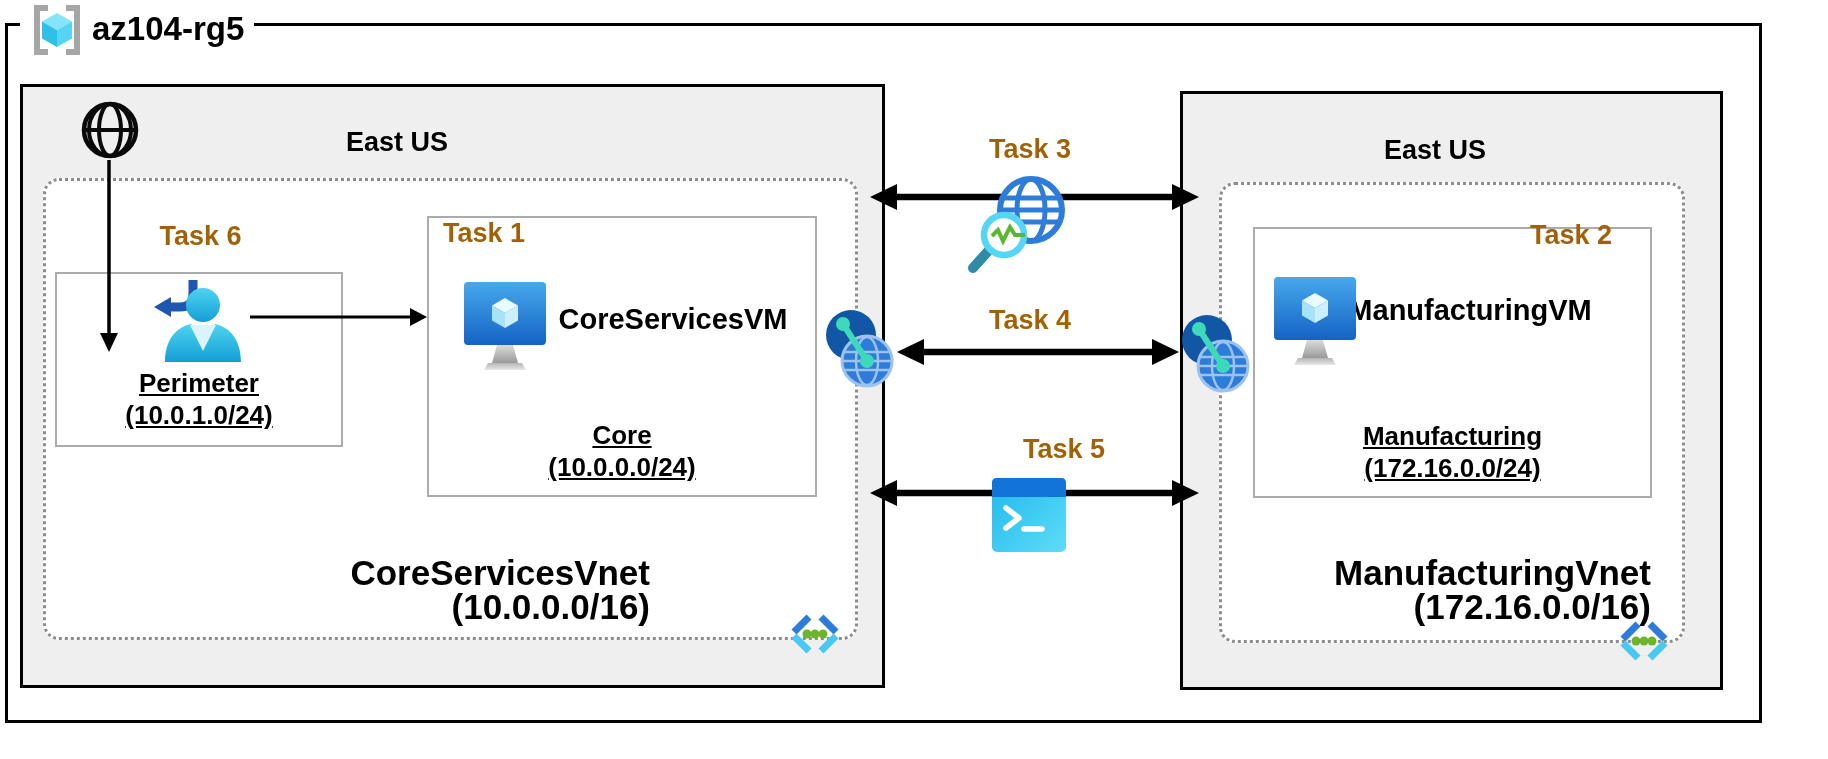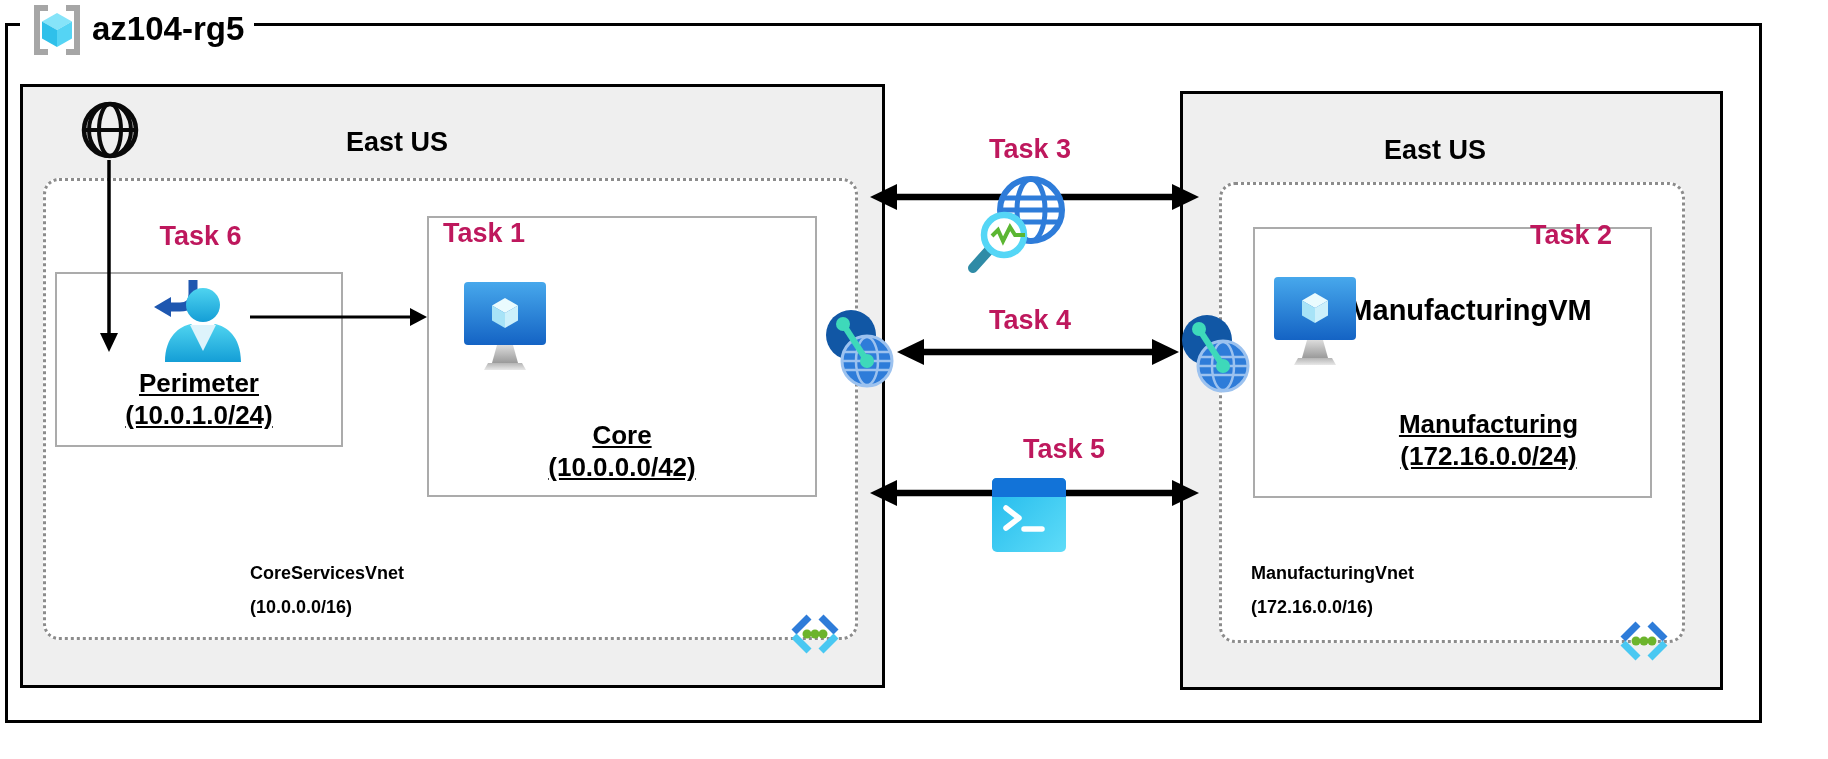--- a/index.html
+++ b/index.html
@@ -15,25 +15,25 @@
   .region-left{left:20px;top:84px;width:865px;height:604px;}
   .region-right{left:1180px;top:91px;width:543px;height:599px;}
   .vnet-dotted{background:#fff;border:3px dotted #8c8c8c;border-radius:16px;z-index:2;}
   .vnet-left{left:43px;top:178px;width:815px;height:462px;}
   .vnet-right{left:1219px;top:182px;width:466px;height:461px;}
   .subnet-box{background:#fff;border:2px solid #ababab;z-index:3;}
   .box-perimeter{left:55px;top:272px;width:288px;height:175px;}
   .box-core{left:427px;top:216px;width:390px;height:281px;}
   .box-manufacturing{left:1253px;top:227px;width:399px;height:271px;}
   .lbl{z-index:10;white-space:nowrap;}
-  .t-task{color:#be185d;font-size:27px;}
+  .t-task{color:#a16207;font-size:27px;}
   .t-region{font-size:27px;text-align:center;margin-top:29px;}
   .t-vm{font-size:29px;text-align:center;}
   .t-sub{font-size:26px;line-height:32px;text-align:center;text-decoration:underline;}
-  .t-vnet{font-size:18px;line-height:34px;text-align:left;}
+  .t-vnet{font-size:35px;line-height:34px;text-align:right;}
   .overlay{position:absolute;left:0;top:0;width:1828px;height:759px;z-index:20;pointer-events:none;}
 </style>
 </head>
 <body>
 
 <div class="canvas">
 
   <div class="abs rg-frame"></div>
   <div class="abs rg-label lbl">
     <span>az104-rg5</span>
@@ -52,31 +52,32 @@
   <div class="abs lbl t-region" style="left:287px;top:98px;width:220px;">East US</div>
   <div class="abs lbl t-region" style="left:1325px;top:106px;width:220px;">East US</div>
 
   <div class="abs lbl t-task" style="left:128px;top:221px;width:145px;text-align:center;">Task 6</div>
   <div class="abs lbl t-task" style="left:443px;top:218px;">Task 1</div>
   <div class="abs lbl t-task" style="left:1440px;top:220px;width:172px;text-align:right;">Task 2</div>
   <div class="abs lbl t-task" style="left:955px;top:134px;width:150px;text-align:center;">Task 3</div>
   <div class="abs lbl t-task" style="left:955px;top:305px;width:150px;text-align:center;">Task 4</div>
   <div class="abs lbl t-task" style="left:955px;top:434px;width:150px;text-align:right;">Task 5</div>
 
+  <div class="abs lbl t-vm" style="left:545px;top:303px;width:256px;">CoreServicesVM</div>
   <div class="abs lbl t-vm" style="left:1342px;top:294px;width:256px;">ManufacturingVM</div>
 
   <div class="abs lbl t-sub" style="left:55px;top:367px;width:288px;">
     <div>Perimeter</div>
     <div>(10.0.1.0/24)</div>
   </div>
   <div class="abs lbl t-sub" style="left:427px;top:419px;width:390px;">
     <div>Core</div>
-    <div>(10.0.0.0/42)</div>
-  </div>
-  <div class="abs lbl t-sub" style="left:1253px;top:408px;width:399px;margin-left:36px;">
+    <div>(10.0.0.0/24)</div>
+  </div>
+  <div class="abs lbl t-sub" style="left:1253px;top:420px;width:399px;">
     <div>Manufacturing</div>
     <div>(172.16.0.0/24)</div>
   </div>
 
   <div class="abs lbl t-vnet" style="left:250px;top:556px;width:400px;">
     <div>CoreServicesVnet</div>
     <div>(10.0.0.0/16)</div>
   </div>
   <div class="abs lbl t-vnet" style="left:1251px;top:556px;width:400px;">
     <div>ManufacturingVnet</div>

